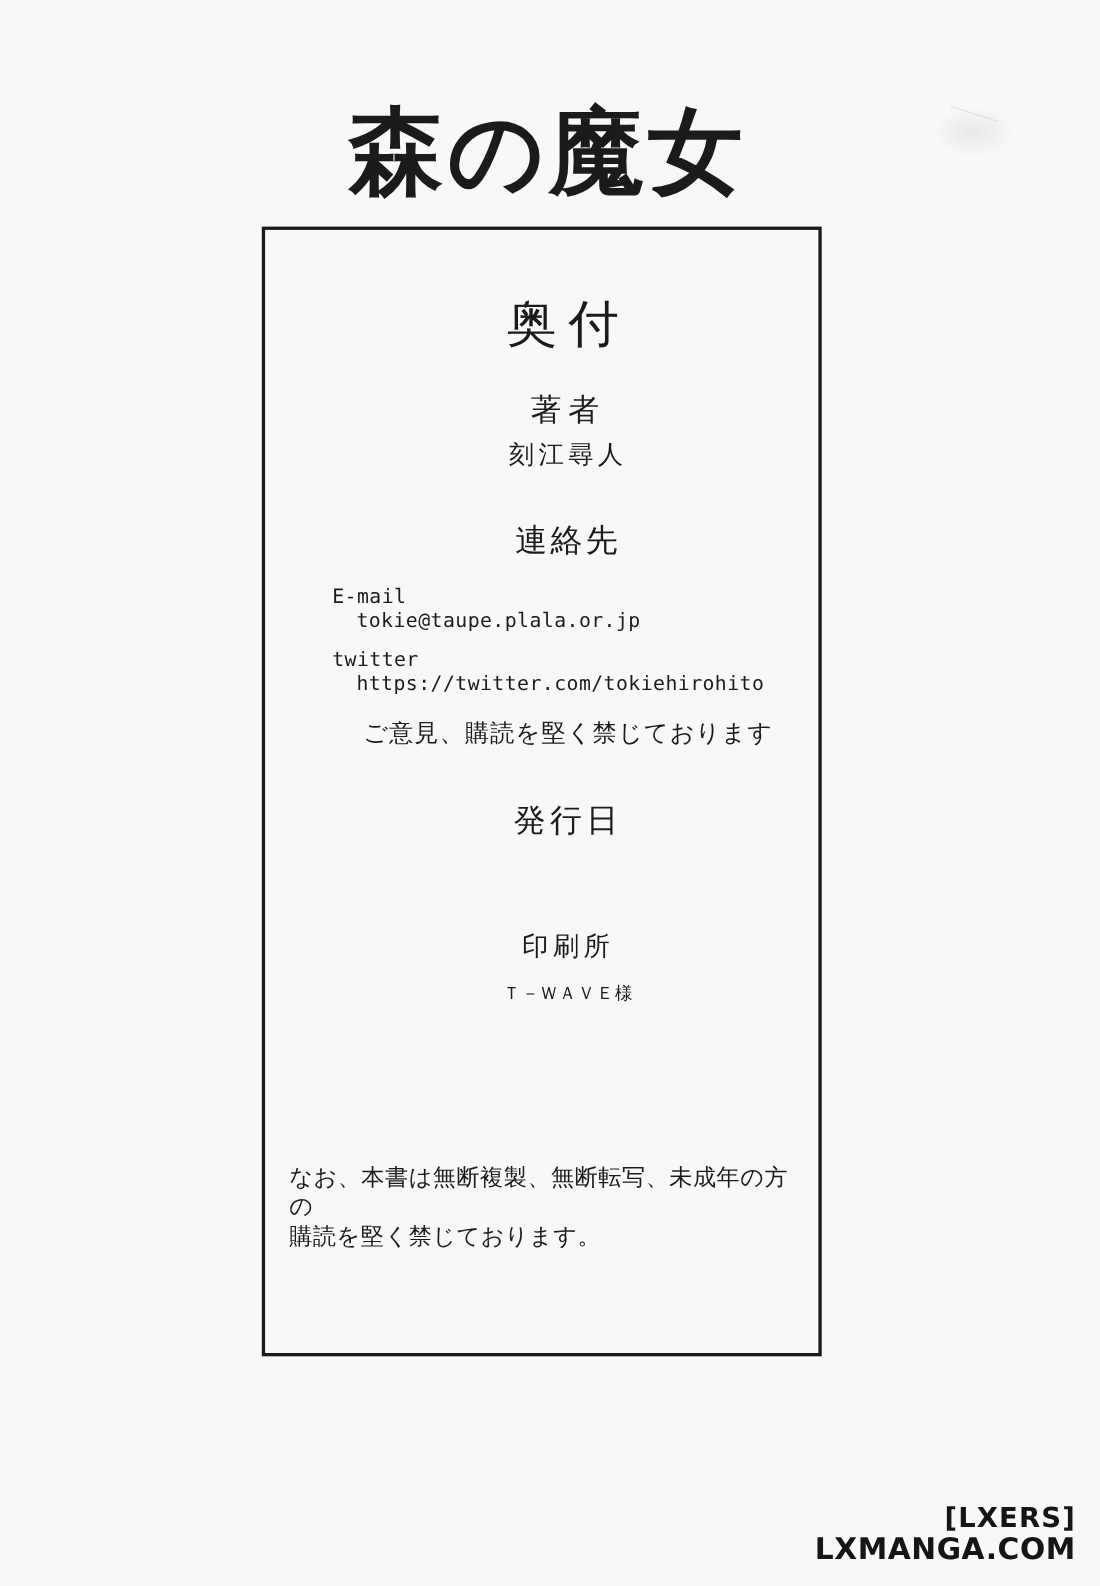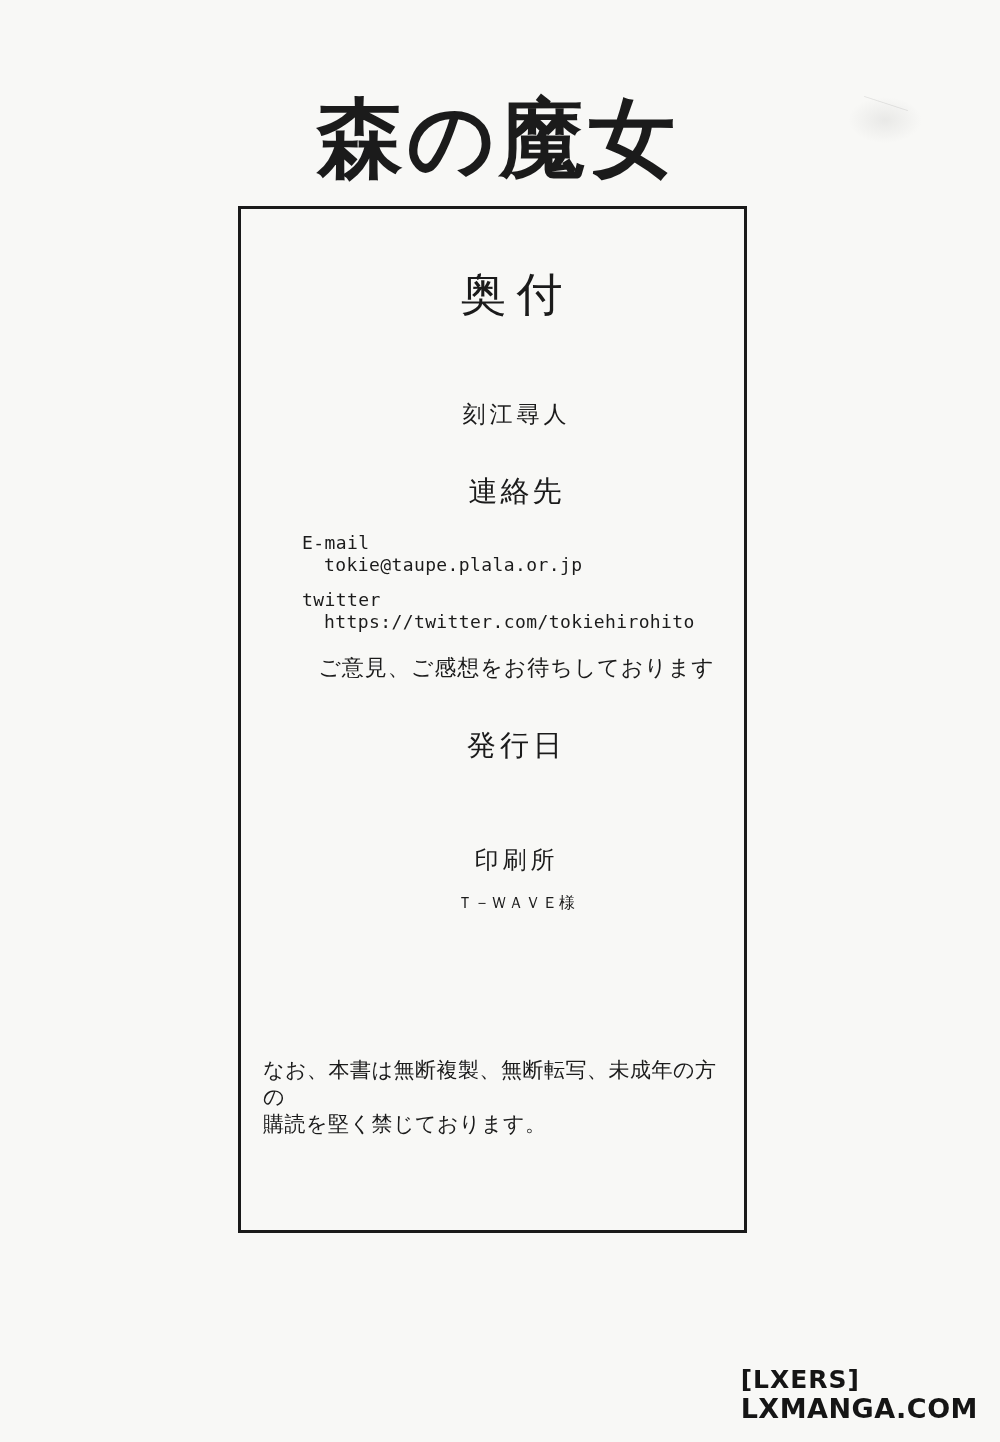--- a/index.html
+++ b/index.html
@@ -69,21 +69,21 @@
     font-size: 21px;
     line-height: 27px;
     letter-spacing: 0.5px;
     text-align: left;
   }
   .notice-line { display: block; }
   .watermark {
     position: absolute;
     top: 1366px;
     right: 22px;
-    text-align: left;
+    text-align: right;
     color: var(--watermark-ink);
     font-weight: 800;
     line-height: 1.12;
   }
   .watermark-line-1 { font-size: 25px; letter-spacing: 1px; }
   .watermark-line-2 { font-size: 27px; letter-spacing: 0.5px; }
   .scan-artifact {
     position: absolute;
     left: 845px;
     top: 95px;
@@ -109,34 +109,35 @@
 <div class="page">
 
   <h1 class="book-title">森の魔女</h1>
 
   <div class="scan-artifact"></div>
 
   <div class="colophon-box">
 
     <div class="centered c-heading">奥付</div>
 
+    <div class="centered author-label">著者</div>
 
     <div class="centered contact-label">連絡先</div>
 
     <div class="centered author-name">刻江尋人</div>
 
     <div class="mono email-label">E-mail</div>
 
     <div class="mono email-value">tokie@taupe.plala.or.jp</div>
 
     <div class="mono twitter-label">twitter</div>
 
     <div class="mono twitter-value">https://twitter.com/tokiehirohito</div>
 
-    <div class="centered feedback">ご意見、ご感想をお待ちしております</div>
+    <div class="centered feedback">ご意見、購読を堅く禁じております</div>
 
     <div class="centered pub-label">発行日</div>
 
 
     <div class="centered printer-label">印刷所</div>
 
     <div class="centered printer-value">Ｔ－ＷＡＶＥ様</div>
 
     <div class="notice">
       <span class="notice-line">なお、本書は無断複製、無断転写、未成年の方の</span>

